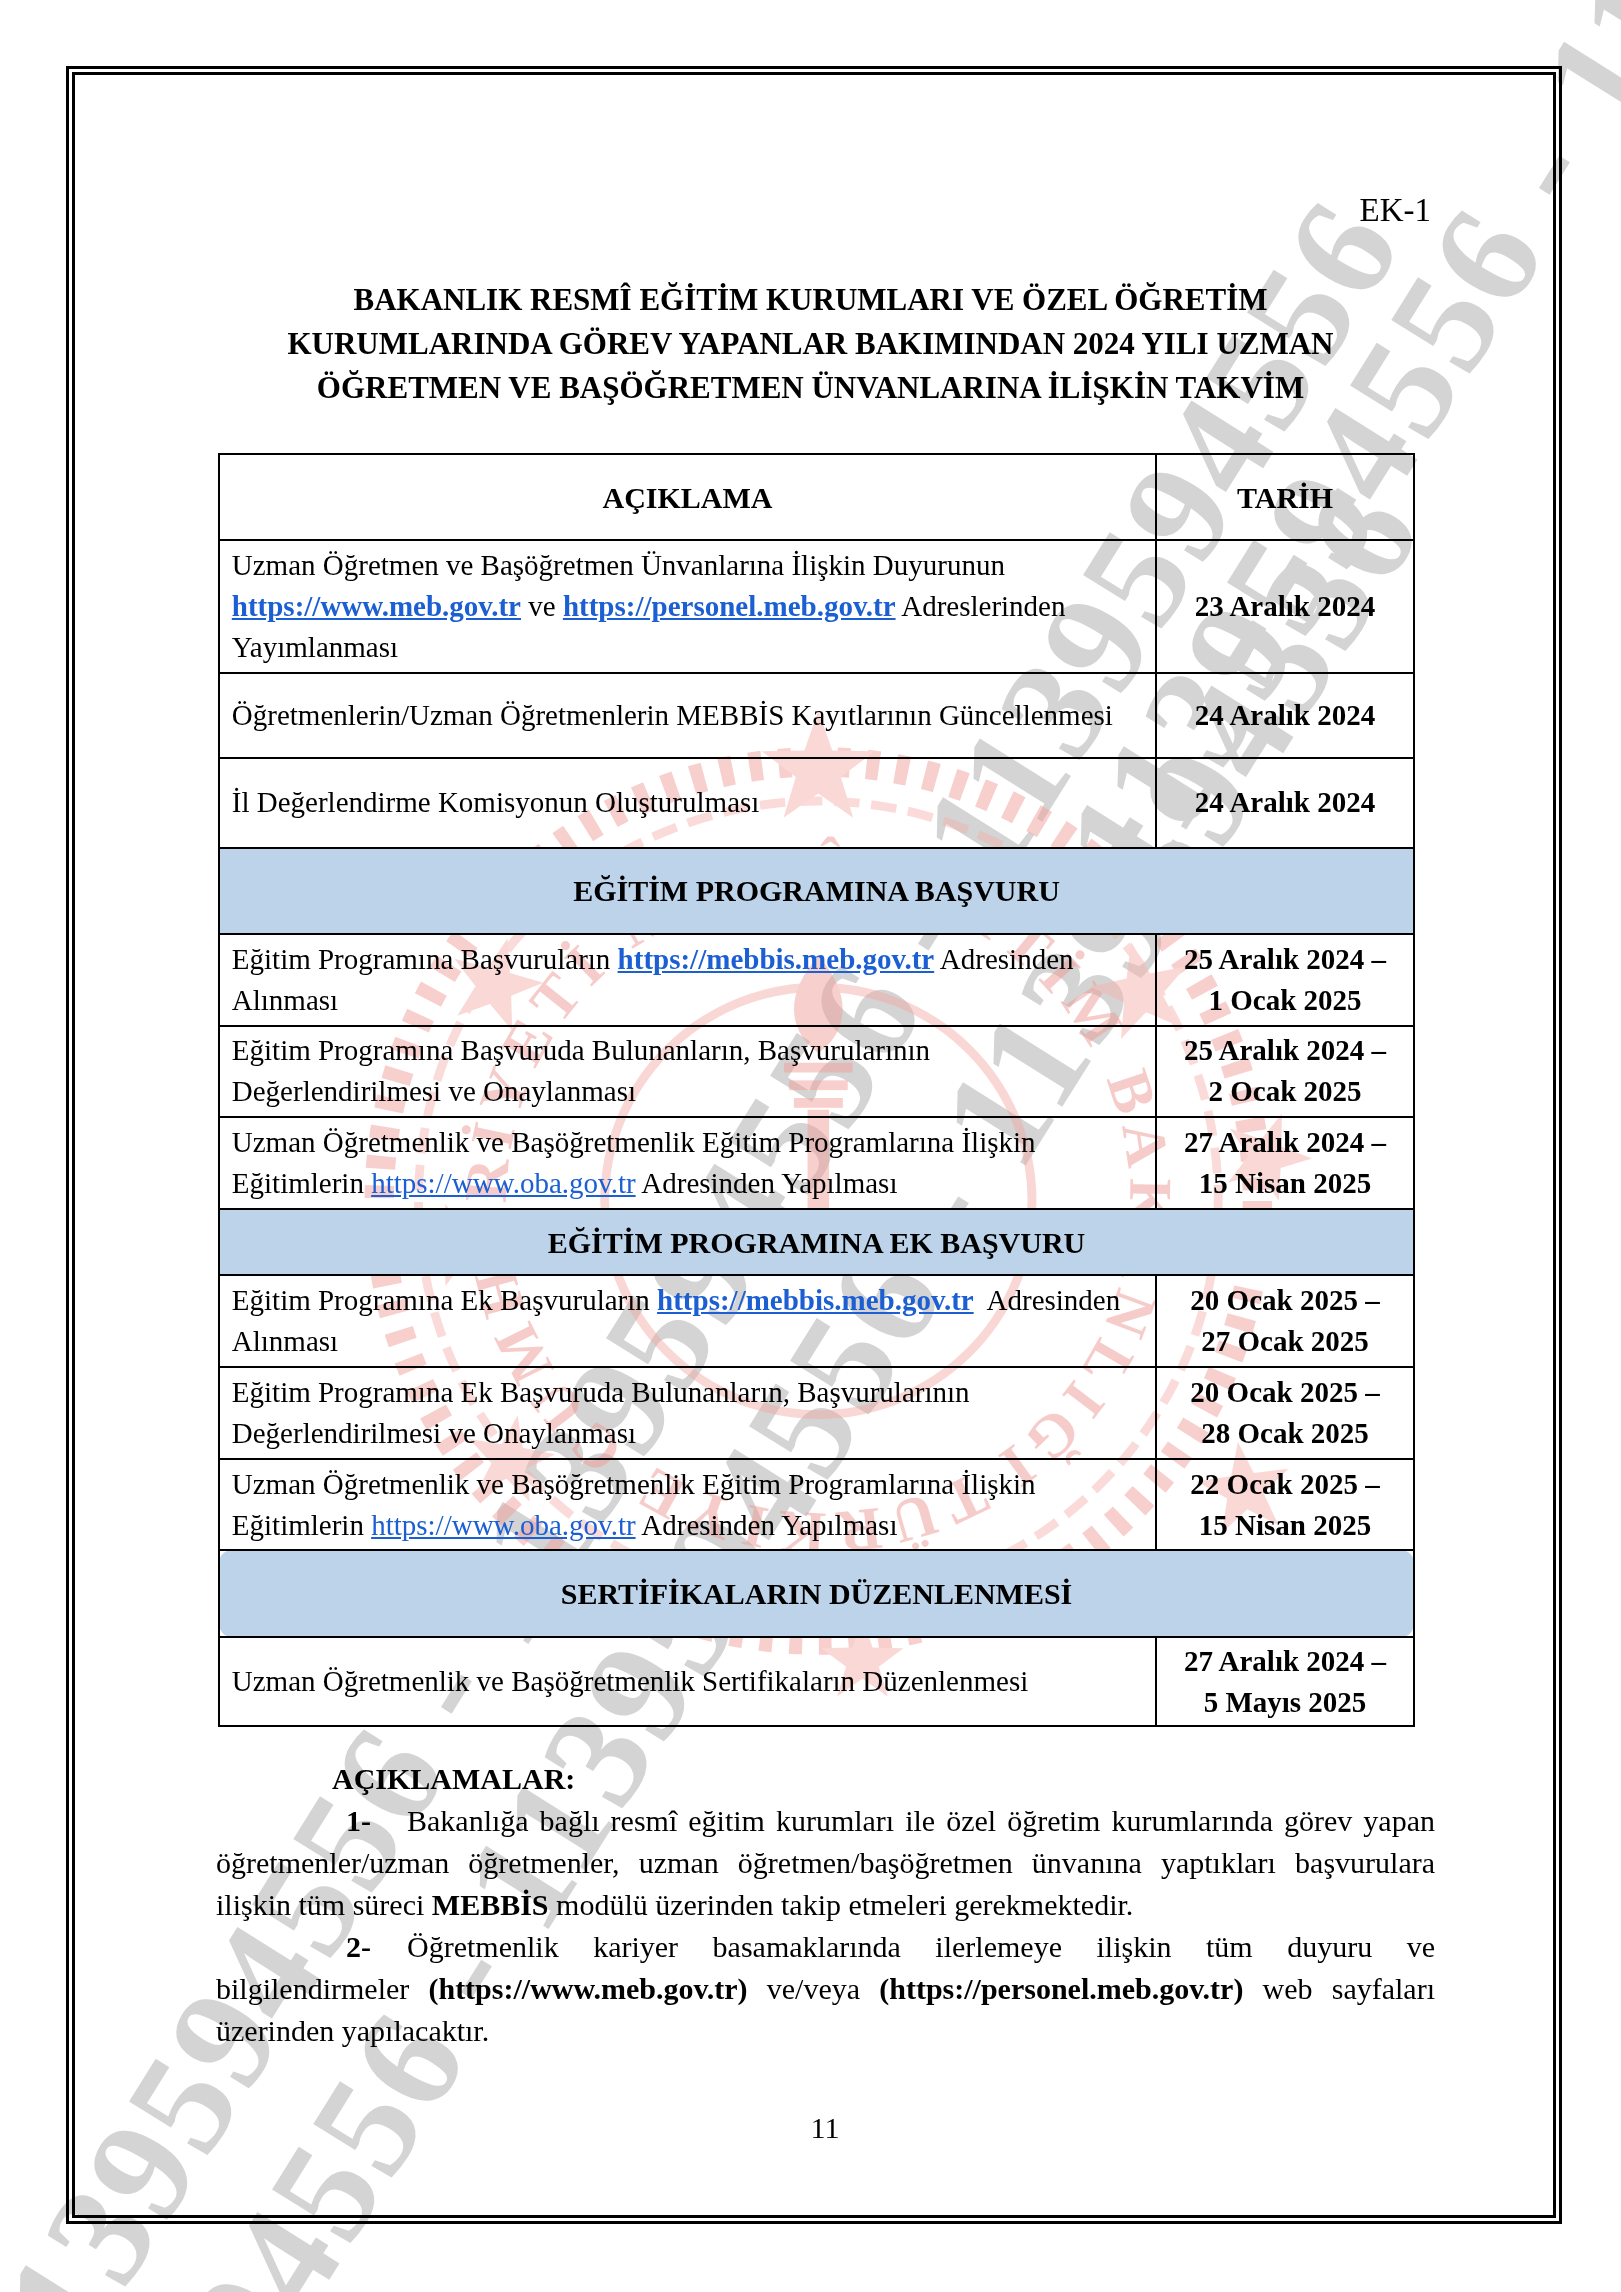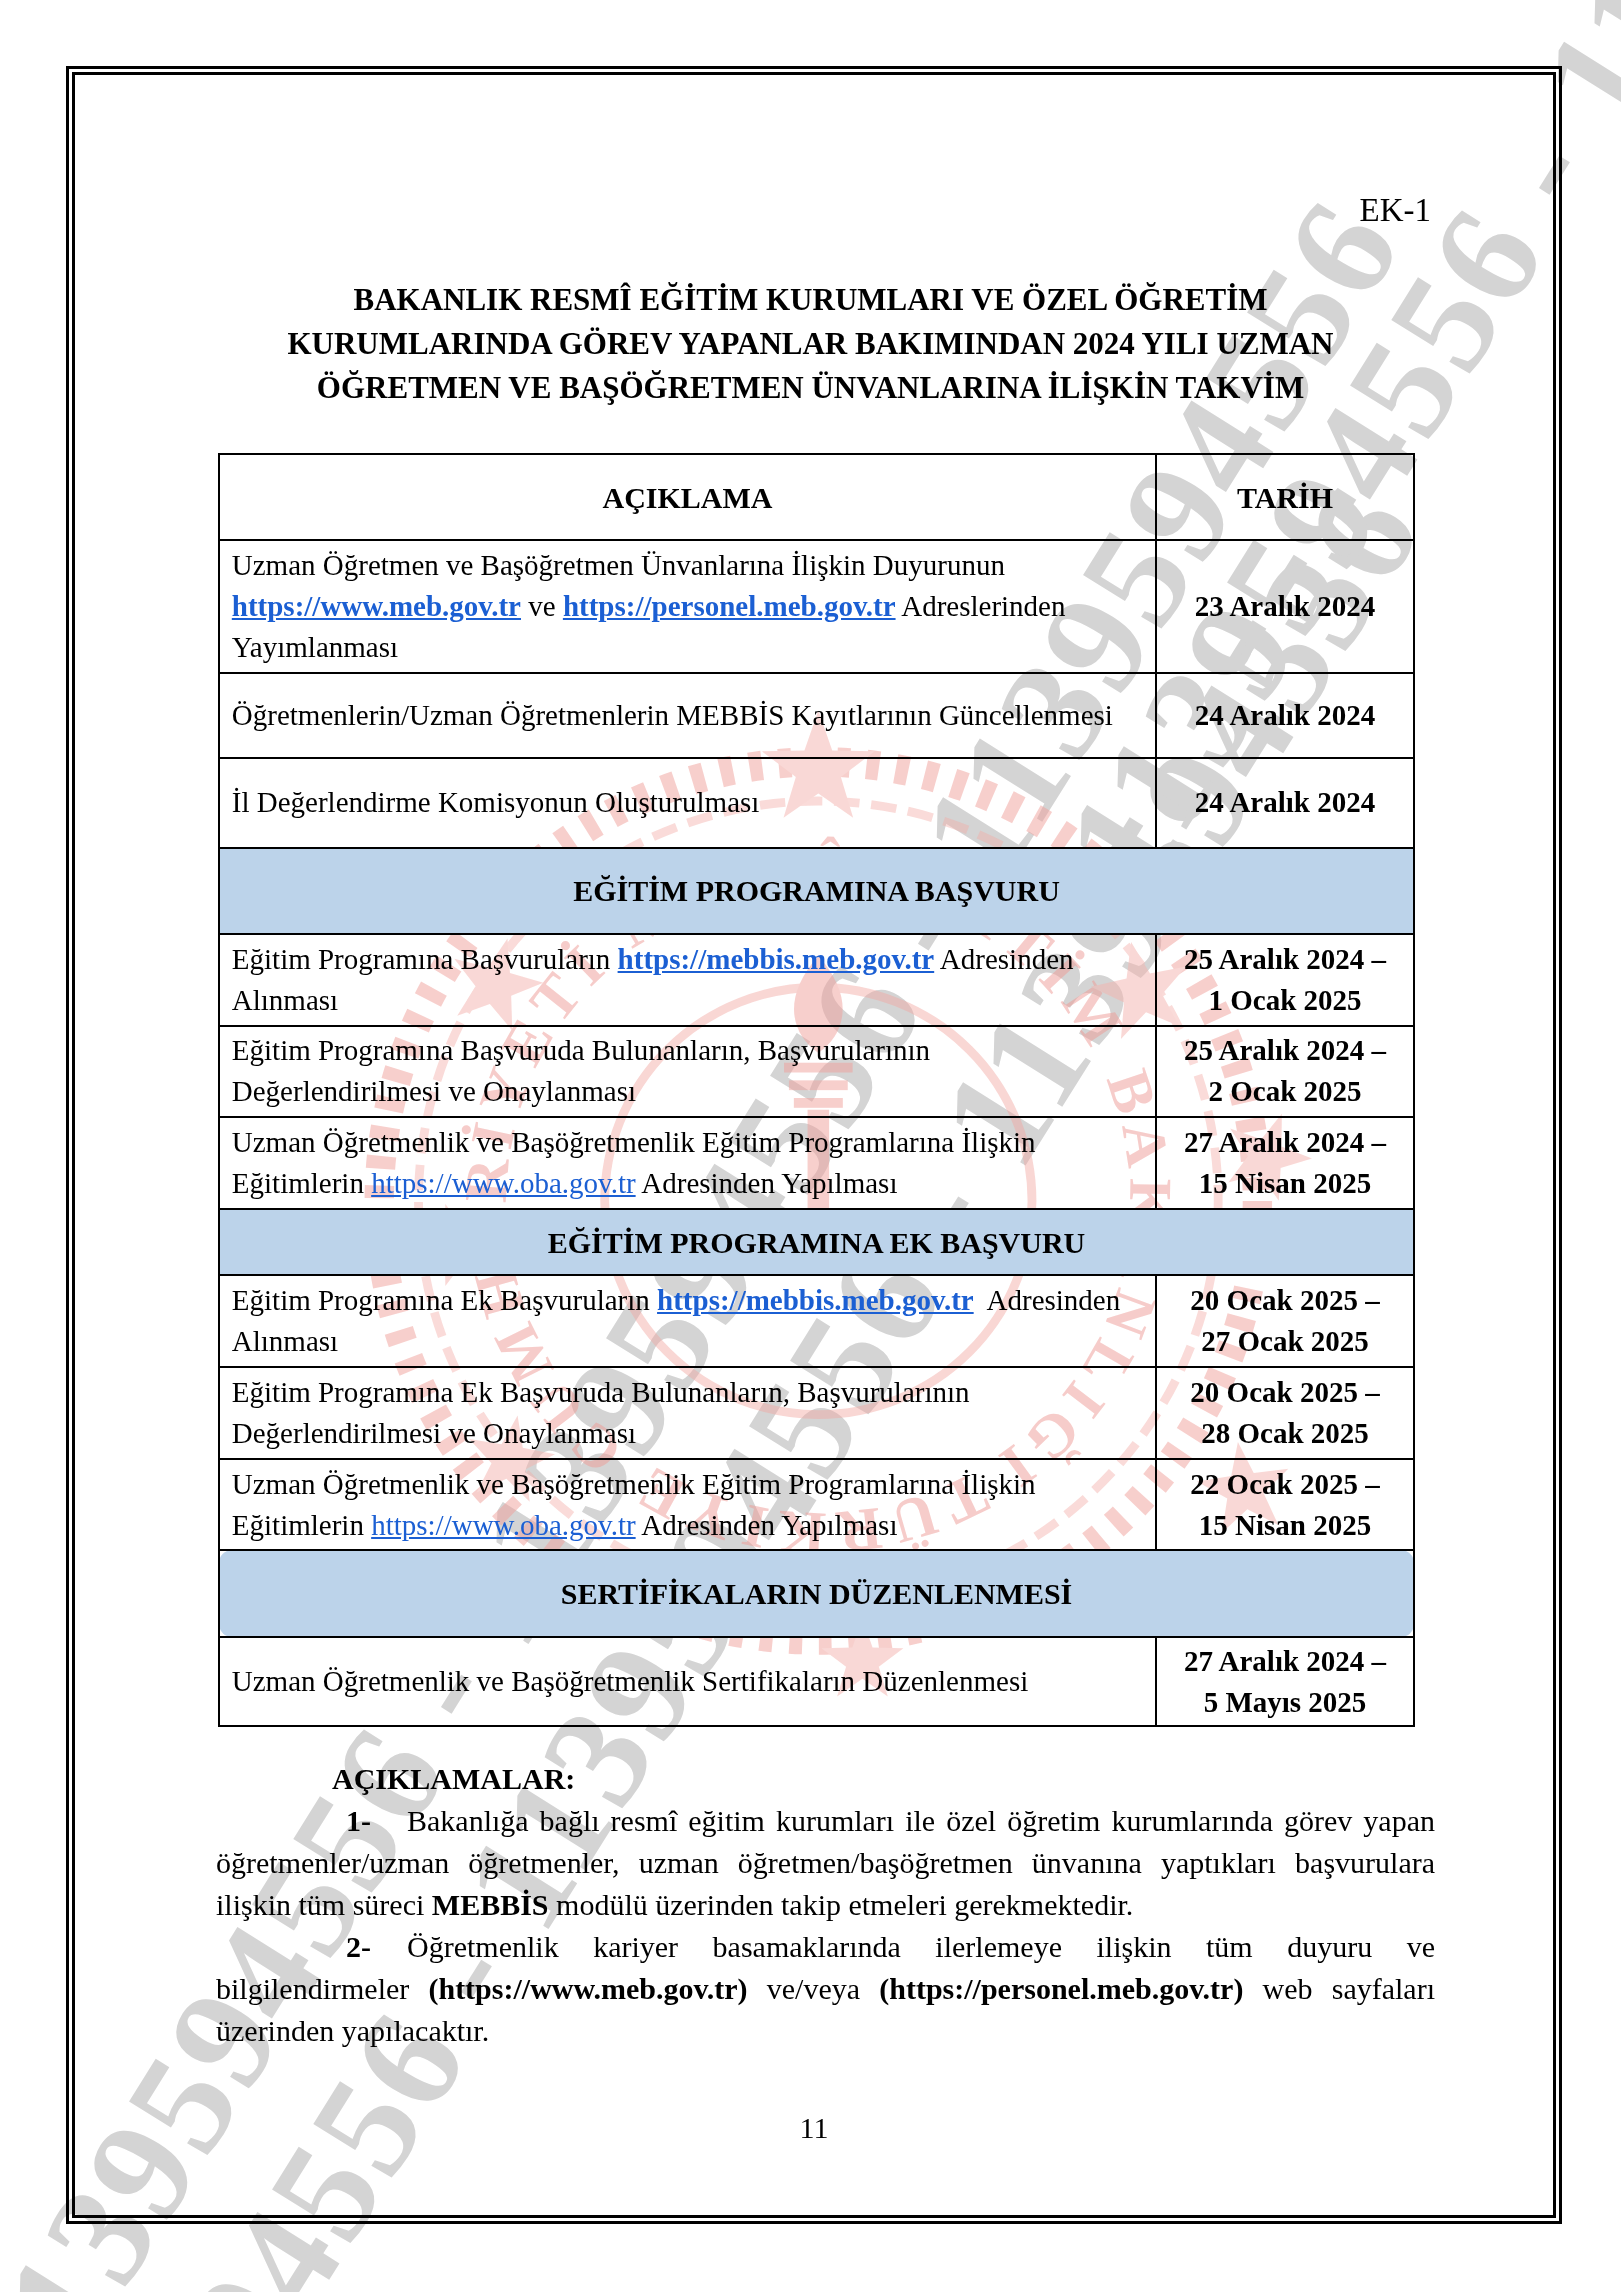--- a/index.html
+++ b/index.html
@@ -49,21 +49,21 @@
   .lnk{color:#1b5fd3;text-decoration:underline;cursor:pointer;}
   .lnk.b{font-weight:bold;}
   
   .notes{position:absolute;left:216px;top:1758px;width:1219px;font-size:30px;line-height:42px;}
   .notes-h{font-weight:bold;text-indent:116px;}
   .notes p{margin:0;text-align:justify;text-indent:130px;}
   .notes .num{font-weight:bold;}
   .notes .numgap{display:inline-block;width:36px;}
   .notes b{font-weight:bold;}
   
-  .pageno{position:absolute;left:66px;width:1496px;top:2111px;text-align:center;font-size:30px;}
+  .pageno{position:absolute;left:66px;width:1496px;top:2111px;text-align:center;font-size:30px;padding-left:11px;}
 </style>
 </head>
 <body>
 
 <div class="page">
 
   <div class="wm-strip wm-a"><span>1139594556 - 1139594556 - 1139594556</span></div>
   <div class="wm-strip wm-b"><span>1139594556 - 1139594556 - 1139594556</span></div>
   <div class="wm-strip wm-c"><span>1139594556 - 1139594556 - 1139594556</span></div>
 

